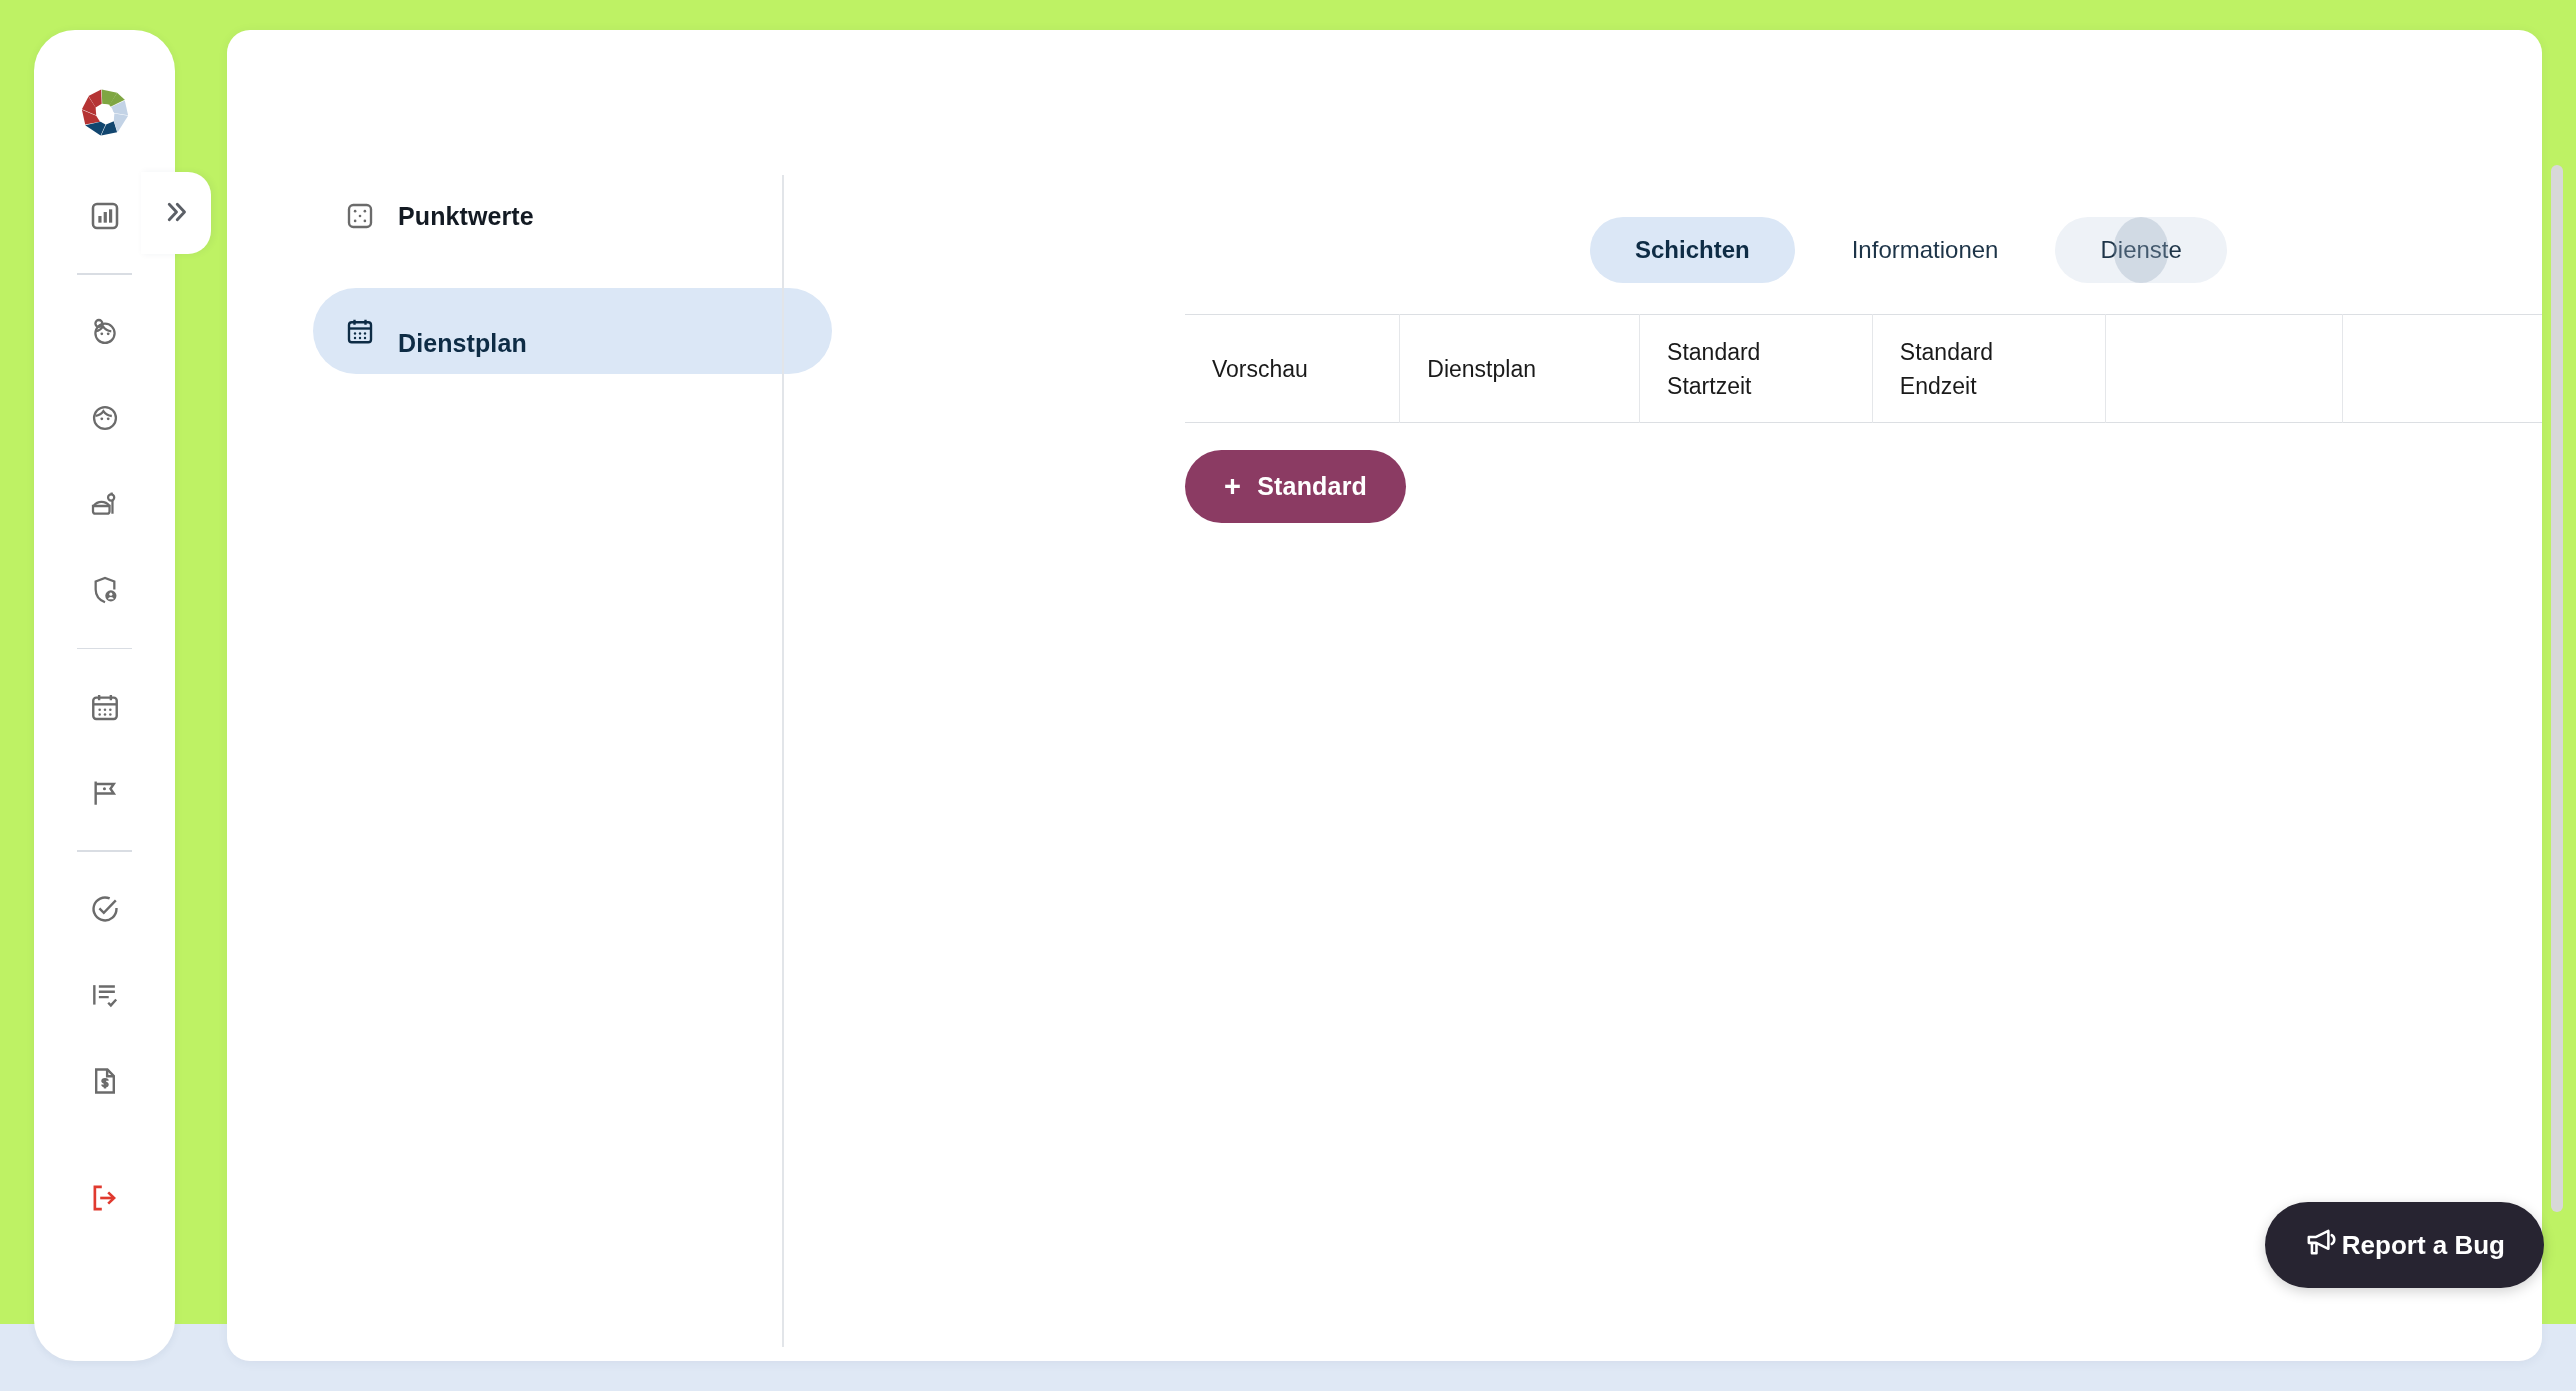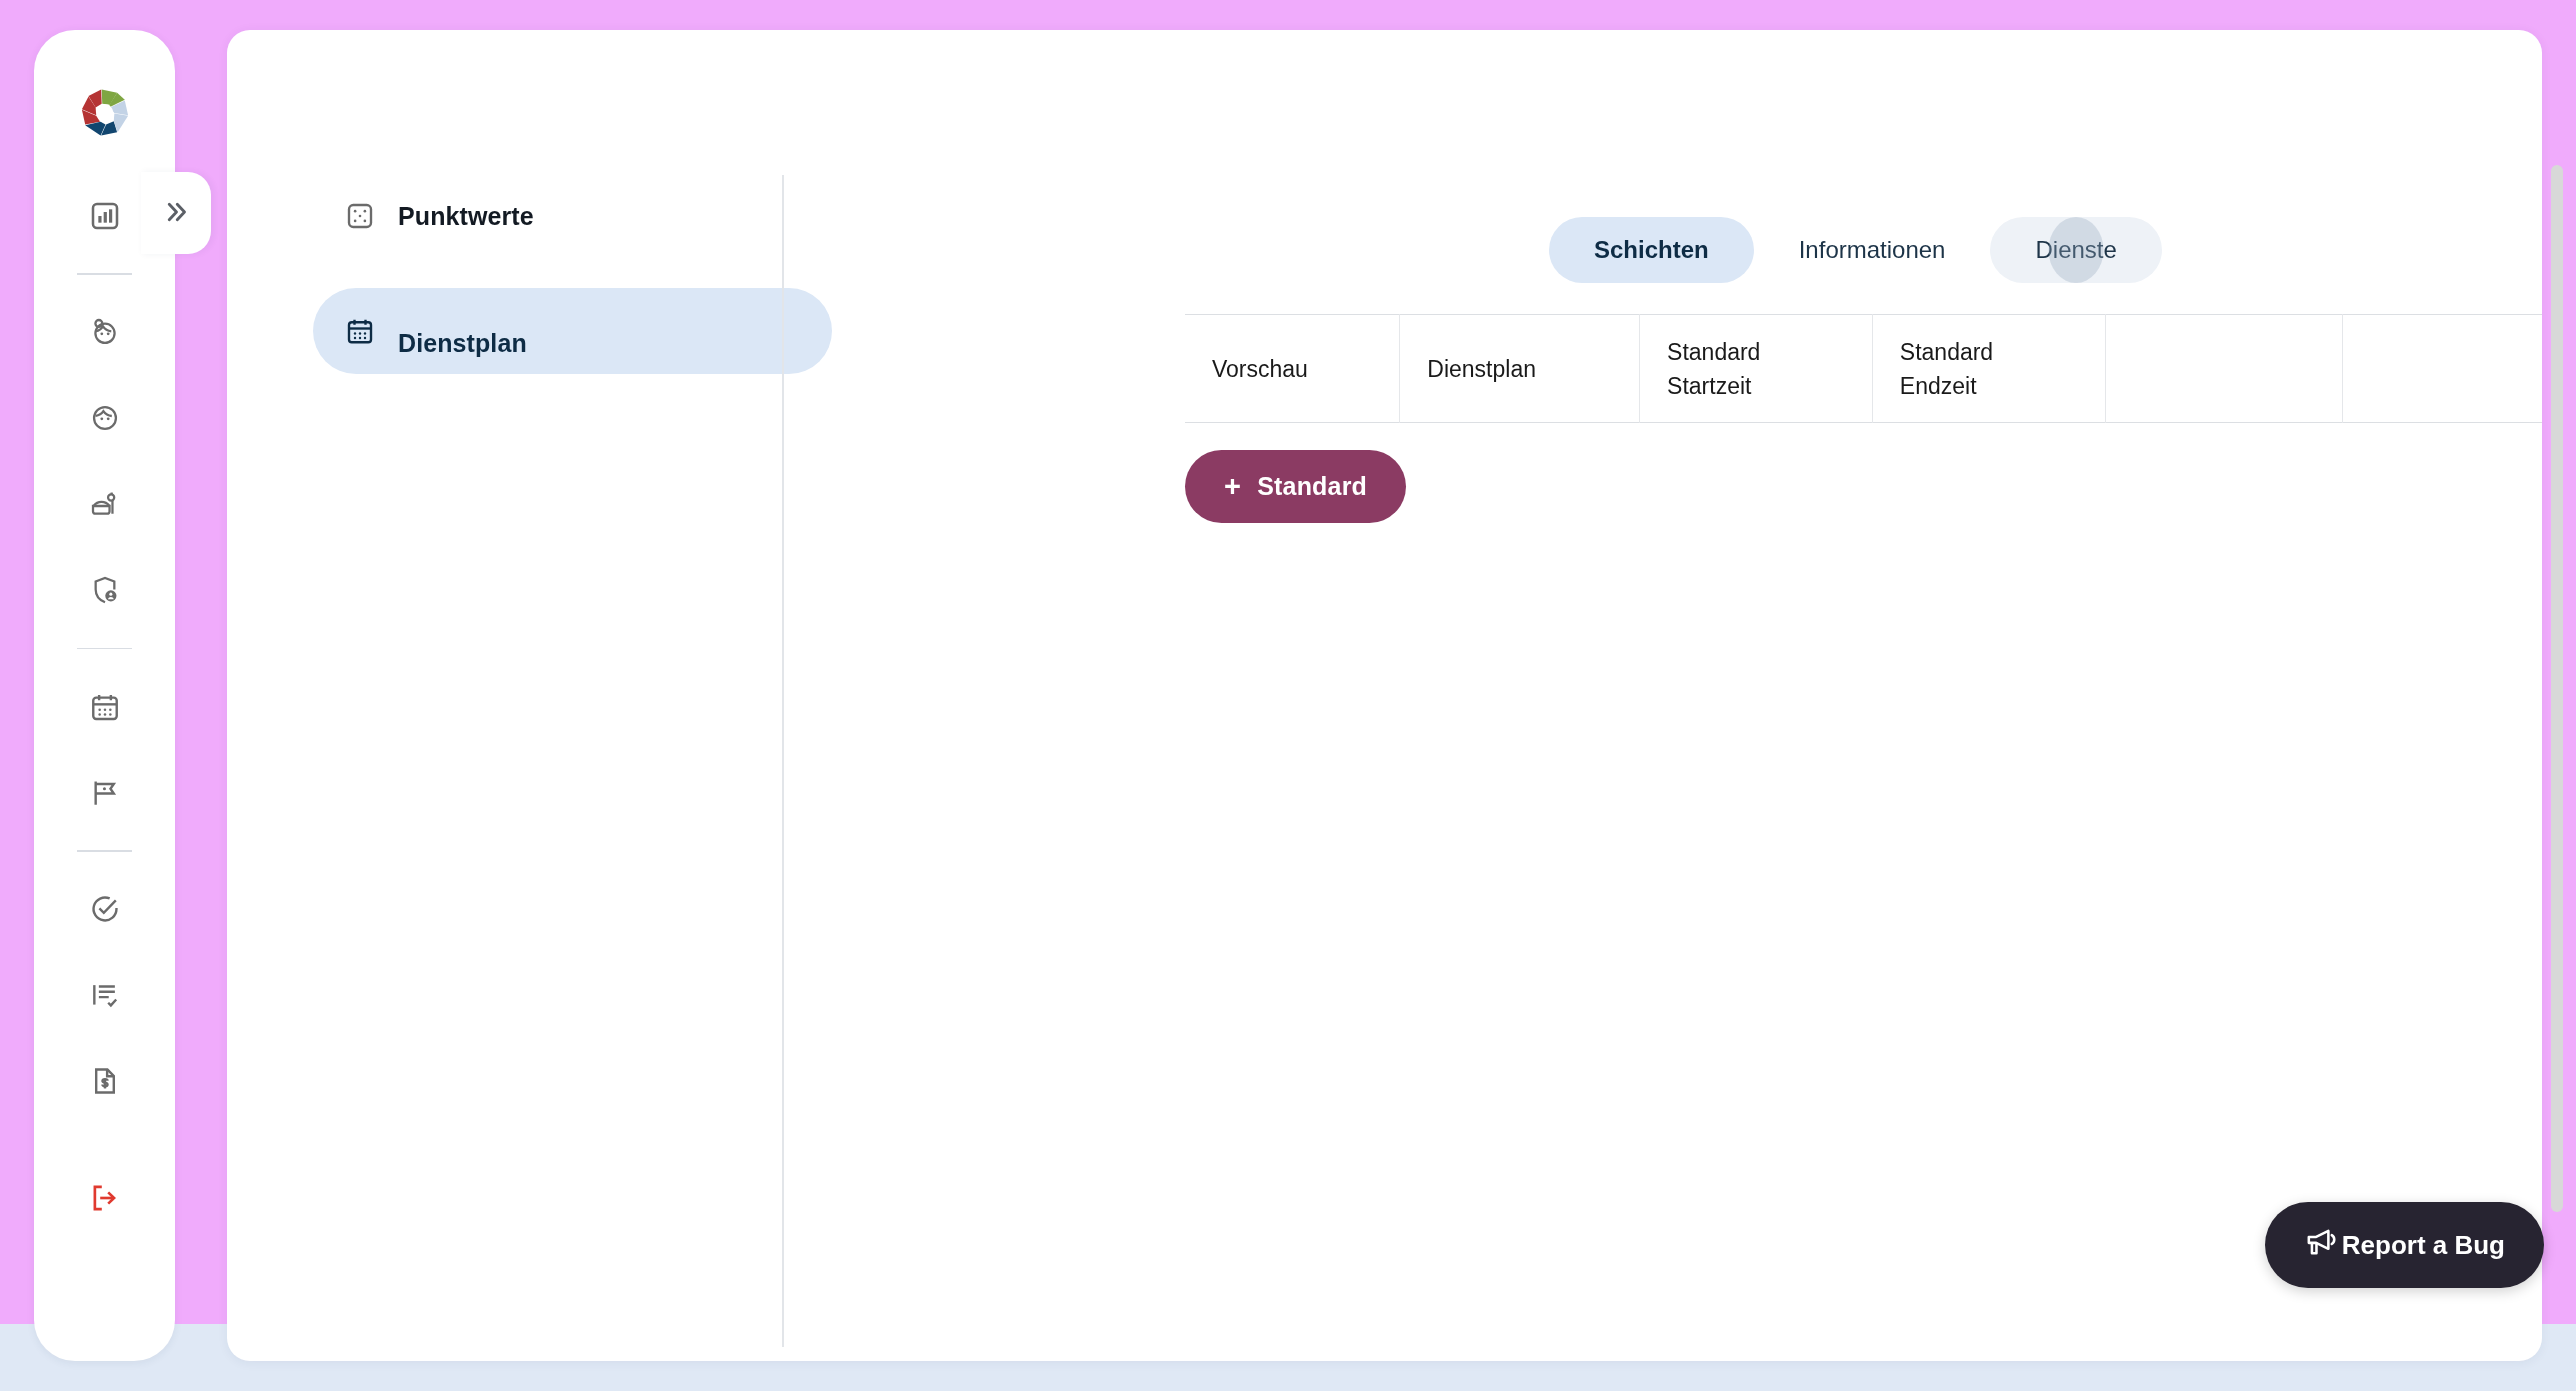--- a/index.html
+++ b/index.html
@@ -7,21 +7,21 @@
     width: 2576px; height: 1392px;
     background: #dfe8f5;
     font-family: "Liberation Sans", sans-serif;
     overflow: hidden;
   }
 
   
   .app {
     position: relative;
     width: 2576px; height: 1324px;
-    background: #f0abfc;
+    background: #bef264;
   }
 
   
   .rail {
     position: absolute;
     left: 34px; top: 30px;
     width: 141px; height: 1331px;
     background: #ffffff;
     border-radius: 41px;
     box-shadow: 0 1.8px 9px rgba(30,50,90,.07);
@@ -109,23 +109,23 @@
   .nav-divider {
     position: absolute;
     left: 555px; top: 145px;
     width: 1.8px; height: 1172px;
     background: #e2e5e9;
   }
 
   
   .tabs {
     position: absolute;
-    left: 1322px; top: 187px;
+    left: 1363px; top: 187px;
     display: flex; align-items: center;
-    gap: 0px;
+    gap: 12px;
   }
   .tab {
     height: 66px;
     padding: 0 45px;
     display: flex; align-items: center; justify-content: center;
     border-radius: 34px;
     font-size: 24px;
     color: #1d3448;
     cursor: pointer;
     position: relative;

